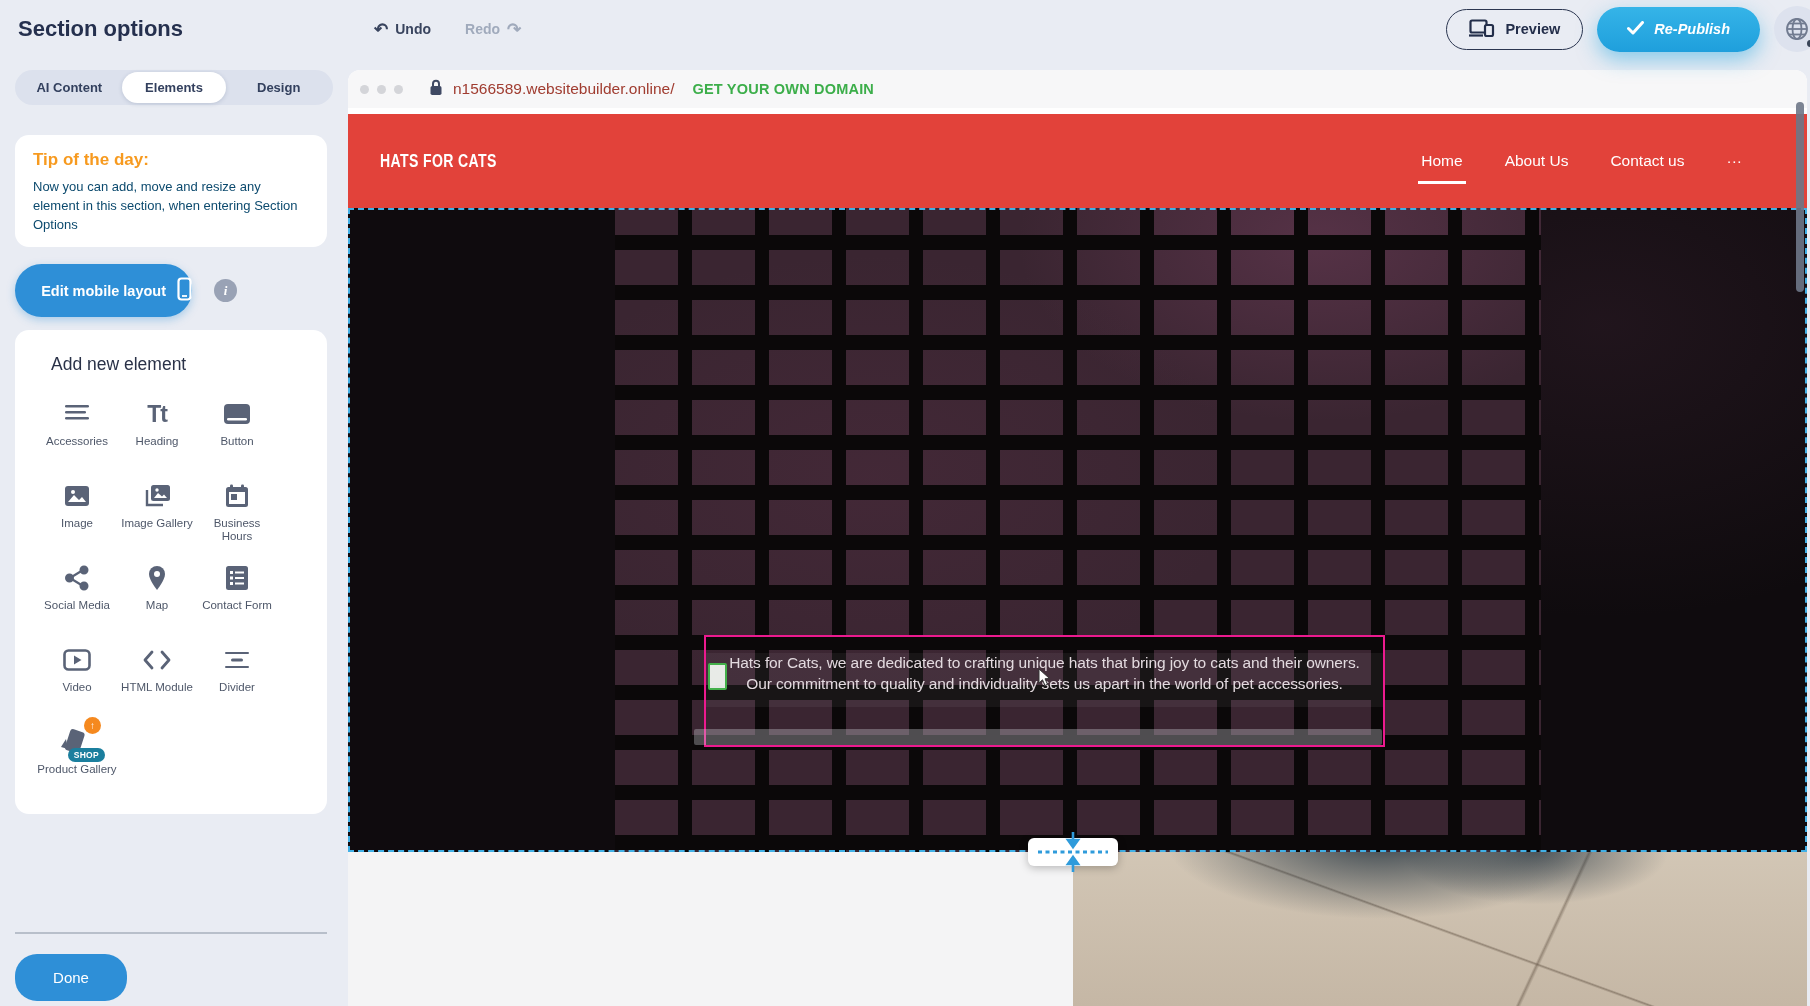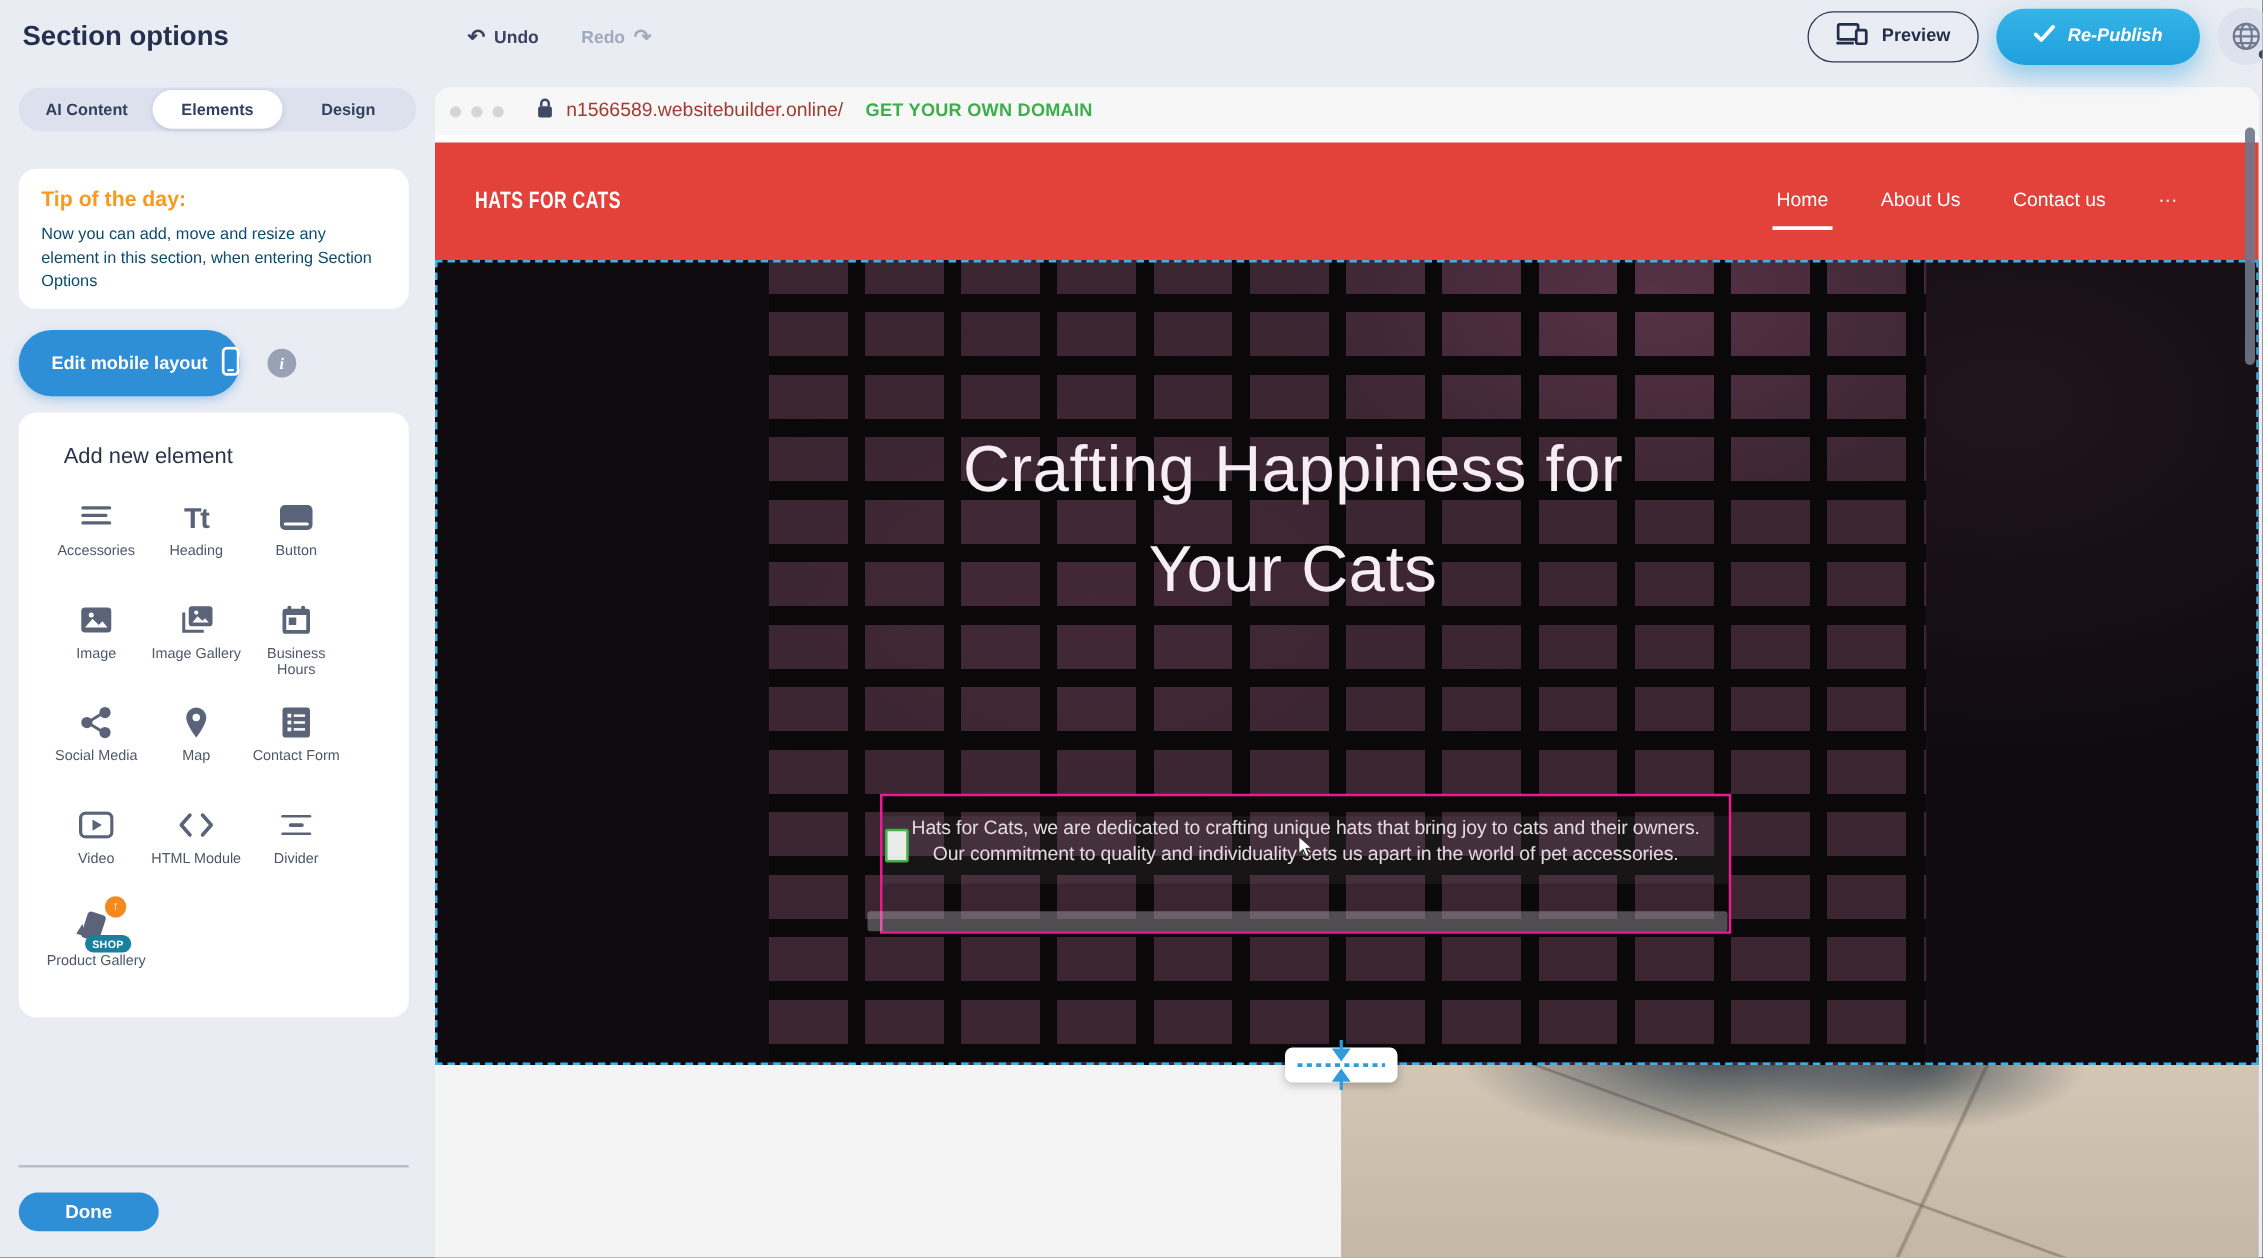--- a/index.html
+++ b/index.html
@@ -23,21 +23,21 @@
   .add-title { font-size:17.5px; color:#2a3248; margin:0 0 16px 36px; }
   .el-grid { display:grid; grid-template-columns:80px 80px 80px; margin-left:22px; }
   .el { height:82px; border:0; background:transparent; font-family:inherit; cursor:pointer; display:flex; flex-direction:column; align-items:center; padding-top:6px; }
   .el .ic { height:34px; display:flex; align-items:center; justify-content:center; color:#5a6377; }
   .el .lbl { font-size:11.5px; line-height:13px; color:#4e5769; margin-top:4px; text-align:center; }
   .ic-heading { font-size:23px; font-weight:700; color:#5a6377; letter-spacing:-1px; }
   .pg-wrap { position:relative; width:44px; height:34px; }
   .pg-badge-arrow { position:absolute; right:-2px; top:-8px; width:17px; height:17px; border-radius:50%; background:#f5891f; color:#fff; font-size:10px; font-weight:700; display:flex; align-items:center; justify-content:center; }
   .pg-badge-shop { position:absolute; right:-6px; bottom:-3px; background:#1b7f9e; color:#fff; font-size:8.5px; font-weight:700; border-radius:8px; padding:2px 6px; letter-spacing:.3px; }
   .sb-divider { position:absolute; left:15px; top:932px; width:312px; height:2px; background:#b8bfca; }
-  .btn-done { position:absolute; left:15px; top:954px; width:112px; height:31px; border:0; border-radius:22px; background:#2e8fd7; color:#fff; font-family:inherit; font-size:15px; font-weight:700; cursor:pointer; }
+  .btn-done { position:absolute; left:15px; top:954px; width:112px; height:47px; border:0; border-radius:22px; background:#2e8fd7; color:#fff; font-family:inherit; font-size:15px; font-weight:400; cursor:pointer; }
 
   
   .topbar { position:absolute; left:348px; right:0; top:0; height:58px; display:flex; align-items:center; z-index:4; }
   .history { display:flex; align-items:center; gap:34px; margin-left:26px; }
   .hist-btn { display:flex; align-items:center; gap:7px; border:0; background:transparent; font-family:inherit; font-size:14px; font-weight:700; color:#39445e; cursor:pointer; }
   .hist-btn .arrow { font-size:17px; line-height:1; }
   .hist-btn.disabled { color:#a0aabc; cursor:default; }
   .top-actions { margin-left:auto; display:flex; align-items:center; gap:14px; padding-right:0; }
   .btn-preview { height:41px; padding:0 22px; border:1.6px solid #2b3650; border-radius:21px; background:transparent; font-family:inherit; font-size:14.5px; font-weight:700; color:#232e4a; display:flex; align-items:center; gap:10px; cursor:pointer; }
   .btn-republish { height:45px; padding:0 30px; border:0; border-radius:23px; background:linear-gradient(180deg,#35b4e8,#1f9fdc); color:#fff; font-family:inherit; font-size:14.5px; font-weight:700; display:flex; align-items:center; gap:10px; cursor:pointer; box-shadow:0 8px 20px rgba(41,169,226,.5);font-style:italic; }
@@ -374,23 +374,20 @@
         <nav class="site-nav">
           <span class="nav-item active">Home</span>
           <span class="nav-item">About Us</span>
           <span class="nav-item">Contact us</span>
           <span class="nav-item">···</span>
         </nav>
       </div>
 
       <section class="hero">
         <div class="tiles"></div>
-        <div class="hero-copy">
-          <h2 class="hero-heading">Crafting Happiness for Your Cats</h2>
-        </div>
         <div class="text-box">
           <span class="band"></span>
           <span class="green-handle"></span>
           <p>Hats for Cats, we are dedicated to crafting unique hats that bring joy to cats and their owners. Our commitment to quality and individuality sets us apart in the world of pet accessories.</p>
         </div>
         <div class="drag-shadow"></div>
         <span class="cursor">
           <svg width="13" height="19" viewBox="0 0 13 19">
               <path d="M1 1 L1 15 L4.5 11.8 L7 17.5 L9.5 16.3 L7 10.8 L11.5 10.5 Z" fill="#fff" stroke="#333" stroke-width="1"></path>
             </svg>

